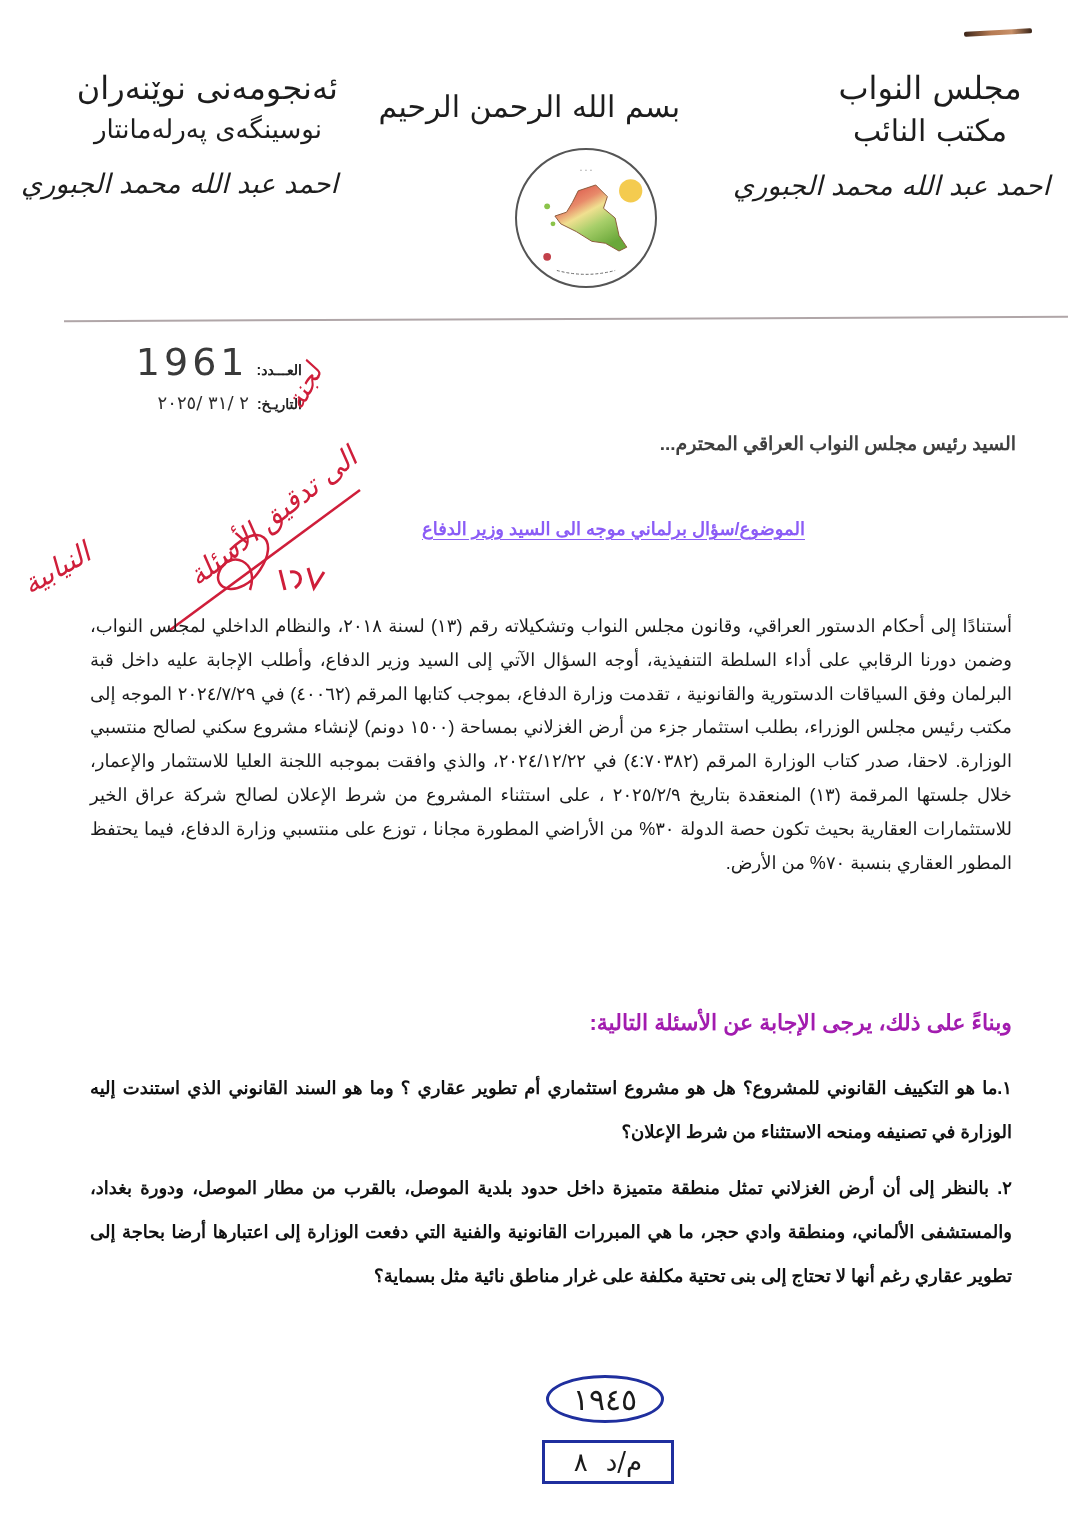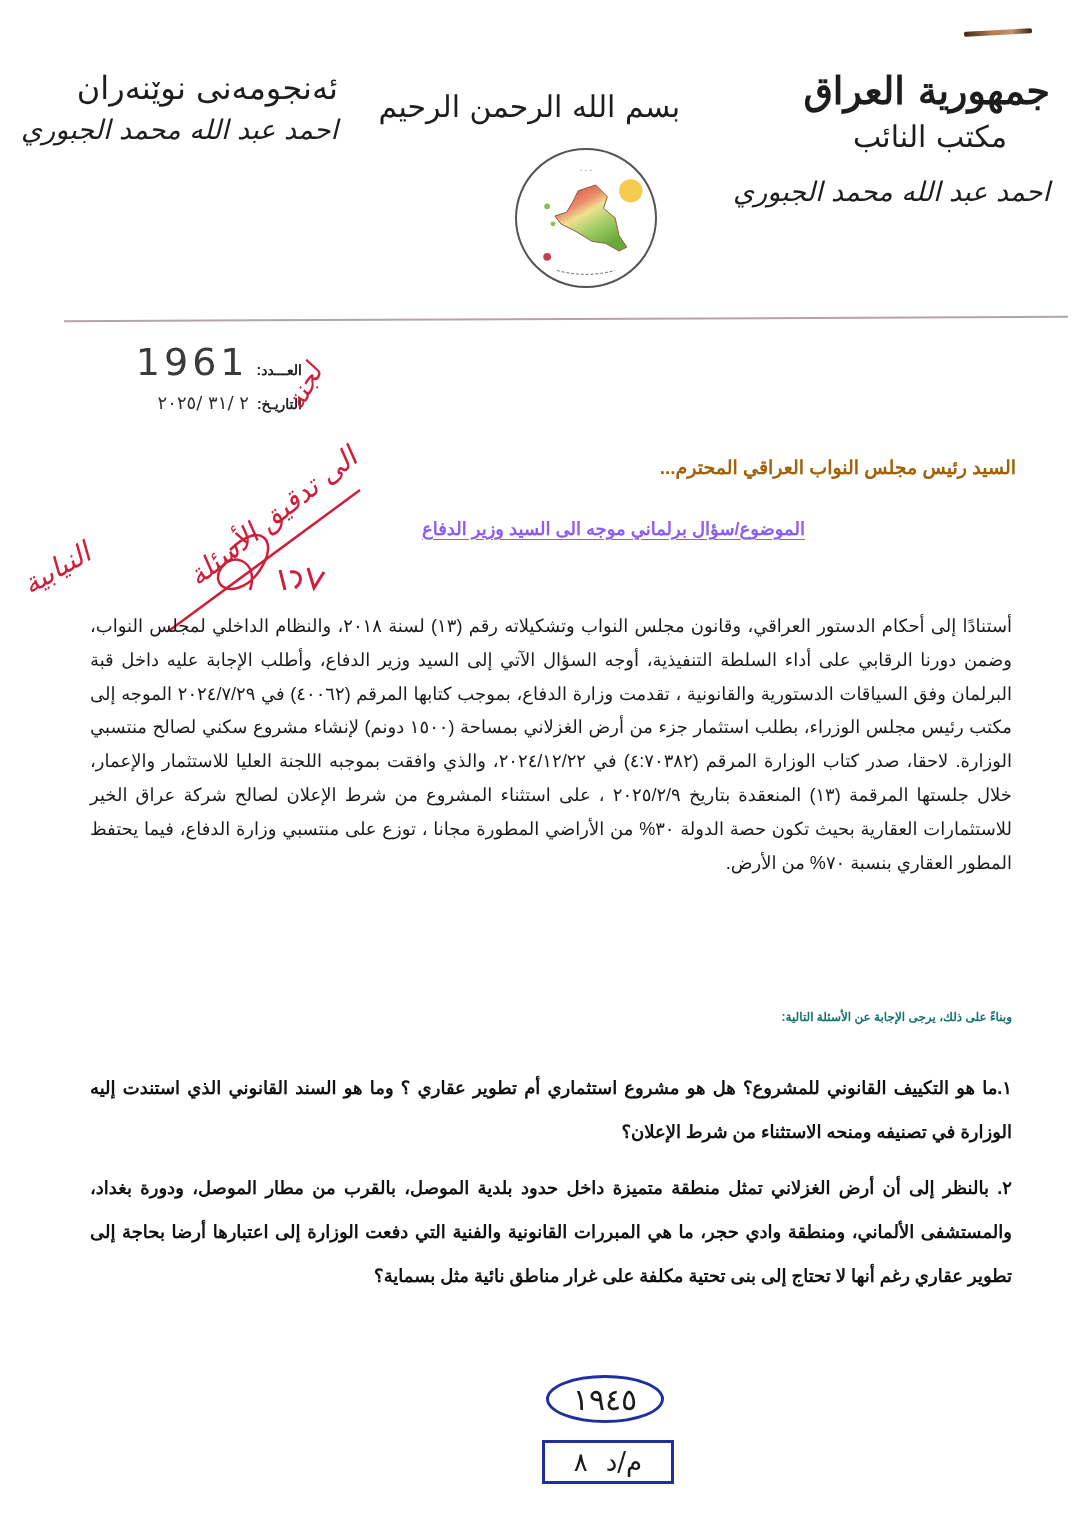--- a/index.html
+++ b/index.html
@@ -31,46 +31,47 @@
     .ref-number { font-family: "DejaVu Sans", sans-serif; font-size: 38px; color: #3a3a3a; letter-spacing: 4px; }
     .ref-date { font-family: "DejaVu Sans", sans-serif; font-size: 18px; color: #2d2d2d; }
     .ref-row.date { margin-top: 8px; }
 
     .red-note { position: absolute; color: #cf1e3a; font-family: "DejaVu Serif", serif; font-style: italic; white-space: nowrap; }
     .red-note.n1 { left: 280px; top: 400px; font-size: 26px; transform: rotate(-62deg); transform-origin: left top; }
     .red-note.n2 { left: 170px; top: 500px; font-size: 28px; transform: rotate(-38deg); }
     .red-note.n3 { left: 20px; top: 552px; font-size: 28px; transform: rotate(-30deg); }
     .red-sig { position: absolute; left: 110px; top: 480px; width: 260px; height: 170px; }
 
-    .salutation { position: absolute; right: 64px; top: 456px; direction: rtl; font-family: "Liberation Sans", sans-serif; font-weight: bold; font-size: 19px; color: #a16207; }
+    .salutation { position: absolute; right: 64px; top: 432px; direction: rtl; font-family: "Liberation Sans", sans-serif; font-weight: bold; font-size: 19px; color: #404040; }
     .subject { position: absolute; right: 275px; top: 518px; direction: rtl; font-family: "Liberation Sans", sans-serif; font-weight: bold; font-size: 18px; color: #8b5cf6; text-decoration: underline; text-underline-offset: 4px; }
 
     .body-para { position: absolute; left: 90px; right: 68px; top: 610px; direction: rtl; text-align: justify; text-align-last: right; font-family: "Liberation Sans", sans-serif; font-size: 18px; line-height: 33.8px; color: #1a1a1a; }
 
-    .intro-q { position: absolute; right: 68px; top: 1010px; direction: rtl; font-family: "Liberation Sans", sans-serif; font-weight: bold; font-size: 12px; color: #0f766e; }
+    .intro-q { position: absolute; right: 68px; top: 1010px; direction: rtl; font-family: "Liberation Sans", sans-serif; font-weight: bold; font-size: 22px; color: #a21caf; }
     .question { position: absolute; left: 90px; right: 68px; direction: rtl; text-align: justify; text-align-last: right; font-family: "Liberation Sans", sans-serif; font-weight: bold; font-size: 18px; line-height: 44px; color: #111; }
     .question.q1 { top: 1066px; }
     .question.q2 { top: 1166px; }
 
     .stamp-oval { position: absolute; left: 546px; top: 1375px; width: 118px; height: 48px; border: 3px solid #1f2f9e; border-radius: 50%; display: flex; align-items: center; justify-content: center; color: #1a1a1a; font-family: Liberation Sans, sans-serif; font-size: 30px; letter-spacing: 2px; }
     .stamp-box { position: absolute; left: 542px; top: 1440px; width: 132px; height: 44px; border: 3px solid #1f2f9e; display: flex; align-items: center; justify-content: center; direction: rtl; color: #1a1a1a; font-family: "DejaVu Sans", sans-serif; font-size: 26px; gap: 18px; }
   </style>
 </head>
 <body>
 
 <div class="top-mark"></div>
 
 <div class="hdr-right">
-  <div class="cal l1">جمهورية العراق</div>
+  <div class="cal l2">مجلس النواب</div>
   <div class="cal l3">مكتب النائب</div>
   <div class="cal l4">احمد عبد الله محمد الجبوري</div>
 </div>
 
 <div class="hdr-left">
   <div class="cal l2">ئەنجومەنی نوێنەران</div>
+  <div class="cal l3">نوسینگەی پەرلەمانتار</div>
   <div class="cal l4">احمد عبد الله محمد الجبوري</div>
 </div>
 
 <div class="center-hdr">
   <div class="basmala">بسم الله الرحمن الرحيم</div>
 </div>
 <div class="seal">
   <svg viewBox="0 0 140 140" xmlns="http://www.w3.org/2000/svg">
     <defs>
       <linearGradient id="flag" x1="0" y1="0" x2="0.6" y2="1">

